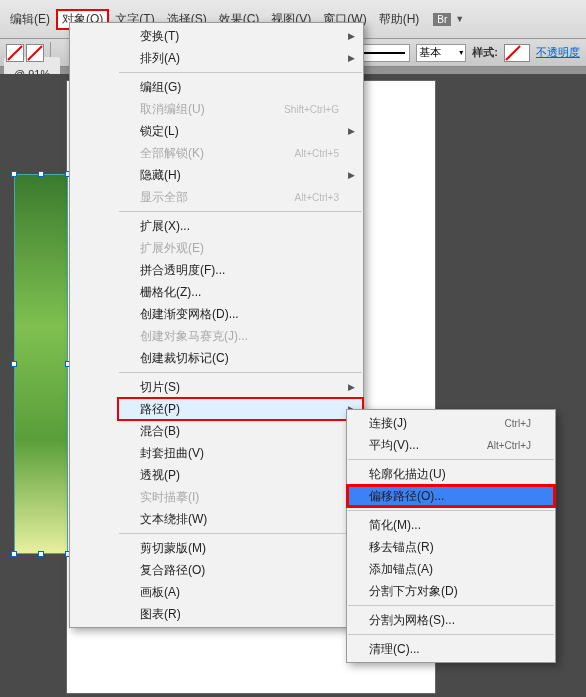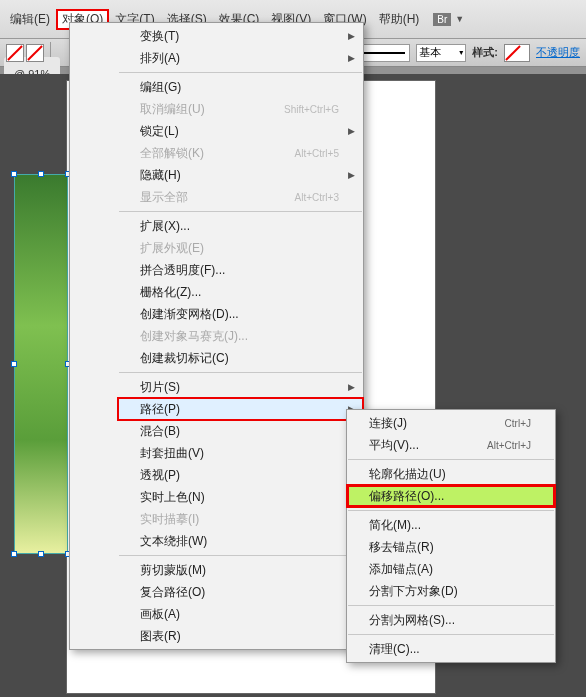--- a/index.html
+++ b/index.html
@@ -43,21 +43,21 @@
 .menu-secondary { left: 319px; top: 409px; width: 210px; margin-left: 27px; }
 .menu-item { display: flex; align-items: center; height: 22px; padding: 0 24px 0 22px; position: relative; cursor: pointer; }
 .menu-item.disabled { color: #aaa; cursor: default; }
 .menu-item .label { flex: 1; }
 .menu-item .shortcut { color: #666; font-size: 10px; }
 .menu-item.disabled .shortcut { color: #bbb; }
 .menu-item.has-sub::after { content: "▶"; position: absolute; right: 8px; font-size: 9px; color: #555; }
 .menu-item.disabled.has-sub::after { color: #bbb; }
 .menu-sep { height: 1px; background: #c8c8c8; margin: 3px 1px; }
 .menu-item.highlighted { background: #e0f0ff; outline: 2px solid #e00; outline-offset: -1px; }
-.menu-item.hover-blue { background: #bef264; }
+.menu-item.hover-blue { background: #3b82f6; }
 .red-box { outline: 3px solid #e00; outline-offset: -2px; }
 </style>
 </head>
 <body>
 
 <div class="menubar">
   <span class="menubar-item">编辑(E)</span>
   <span class="menubar-item active">对象(O)</span>
   <span class="menubar-item">文字(T)</span>
   <span class="menubar-item">选择(S)</span>
@@ -171,23 +171,20 @@
     </div>
     <div class="menu-item has-sub">
       <span class="label">混合(B)</span>
     </div>
     <div class="menu-item has-sub">
       <span class="label">封套扭曲(V)</span>
     </div>
     <div class="menu-item has-sub">
       <span class="label">透视(P)</span>
     </div>
-    <div class="menu-item has-sub">
-      <span class="label">实时上色(N)</span>
-    </div>
     <div class="menu-item disabled has-sub">
       <span class="label">实时描摹(I)</span>
     </div>
     <div class="menu-item has-sub">
       <span class="label">文本绕排(W)</span>
     </div>
     <div class="menu-sep"></div>
     <div class="menu-item has-sub">
       <span class="label">剪切蒙版(M)</span>
     </div>

